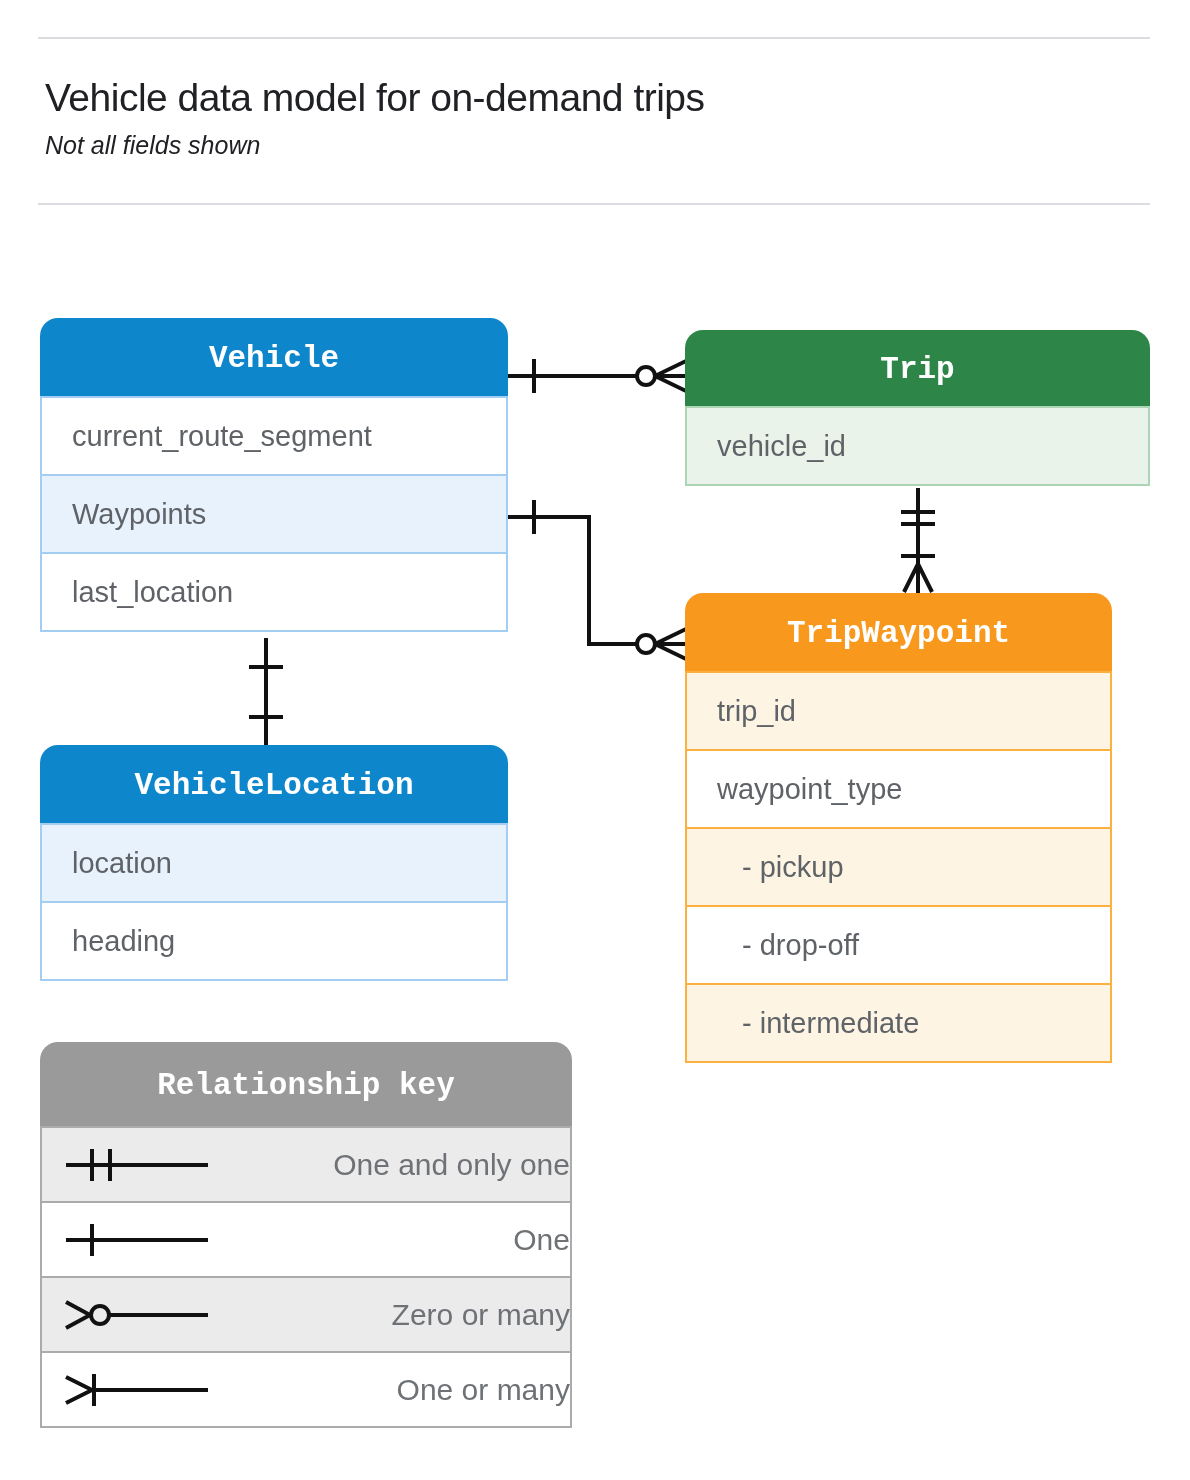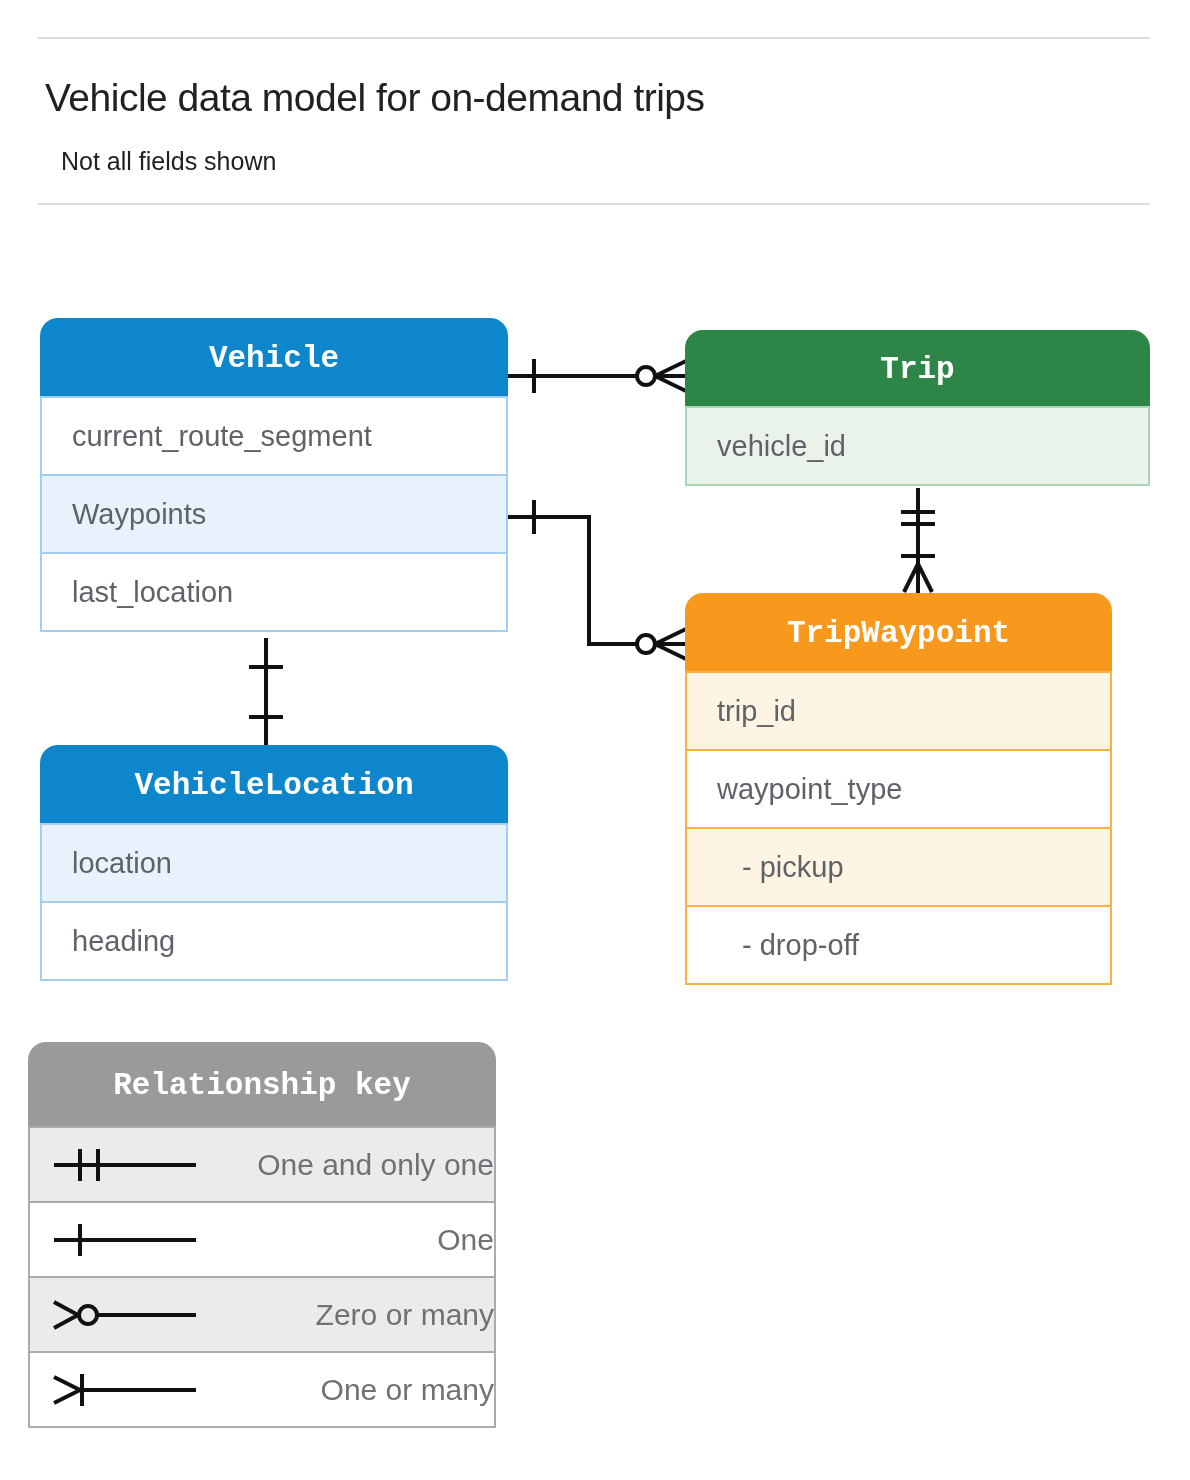--- a/index.html
+++ b/index.html
@@ -16,22 +16,22 @@
     font-family:"Liberation Sans", sans-serif;
   }
   .divider{position:absolute;left:38px;width:1112px;height:2px;background:var(--divider);}
   .divider.d1{top:37px;}
   .divider.d2{top:203px;}
   .page-title{
     position:absolute;left:45px;top:76px;margin:0;
     font-size:39px;font-weight:400;color:var(--title-text);letter-spacing:-0.5px;
   }
   .page-subtitle{
-    position:absolute;left:45px;top:131px;margin:16px;
-    font-size:25px;font-weight:400;color:var(--title-text);
+    position:absolute;left:45px;top:131px;margin:0;
+    font-size:25px;font-weight:400;color:var(--title-text);font-style:italic;
   }
   .connectors{position:absolute;left:0;top:0;z-index:1;}
   .etable{position:absolute;z-index:2;}
   .ehead{
     display:flex;align-items:center;justify-content:center;
     border-radius:18px 18px 0 0;color:#ffffff;font-weight:700;font-size:31px;font-family:Liberation Mono, monospace;
   }
   .erow{
     display:flex;align-items:center;box-sizing:border-box;
     background:#ffffff;border:2px solid var(--bc);margin-top:-2px;
@@ -106,29 +106,30 @@
     <div class="ehead h78">Trip</div>
     <div class="erow shaded">vehicle_id</div>
   </div>
 
   <div class="etable t-orange r80" style="left:685px;top:593px;width:427px">
     <div class="ehead h80">TripWaypoint</div>
     <div class="erow shaded">trip_id</div>
     <div class="erow">waypoint_type</div>
     <div class="erow shaded indent">- pickup</div>
     <div class="erow indent">- drop-off</div>
+    <div class="erow shaded indent">- intermediate</div>
   </div>
 
   <div class="etable t-blue r80" style="left:40px;top:745px;width:468px">
     <div class="ehead h80">VehicleLocation</div>
     <div class="erow shaded">location</div>
     <div class="erow">heading</div>
   </div>
 
-  <div class="etable t-gray legend" style="left:28px;top:1042px;width:468px">
+  <div class="etable t-gray legend" style="left:40px;top:1042px;width:532px">
     <div class="ehead h86">Relationship key</div>
 
     <div class="erow shaded">
       <svg class="legend-symbol" width="150" height="44" viewBox="0 0 150 44" fill="none" stroke="#111111" stroke-width="4">
         <path d="M4 22 H146"></path>
           <path d="M30 6 V38 M48 6 V38"></path>
       </svg>
       <span class="legend-label">One and only one</span>
     </div>
 

